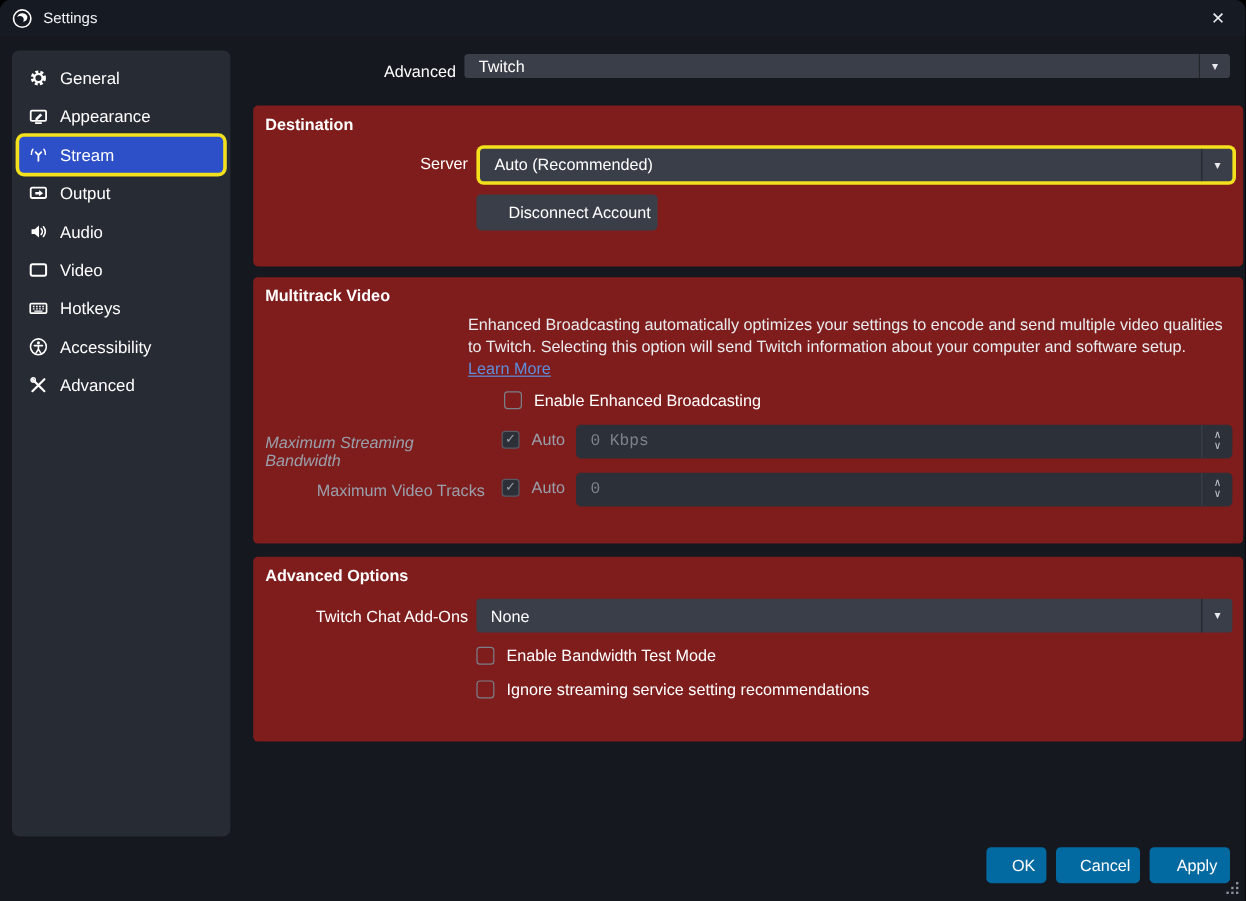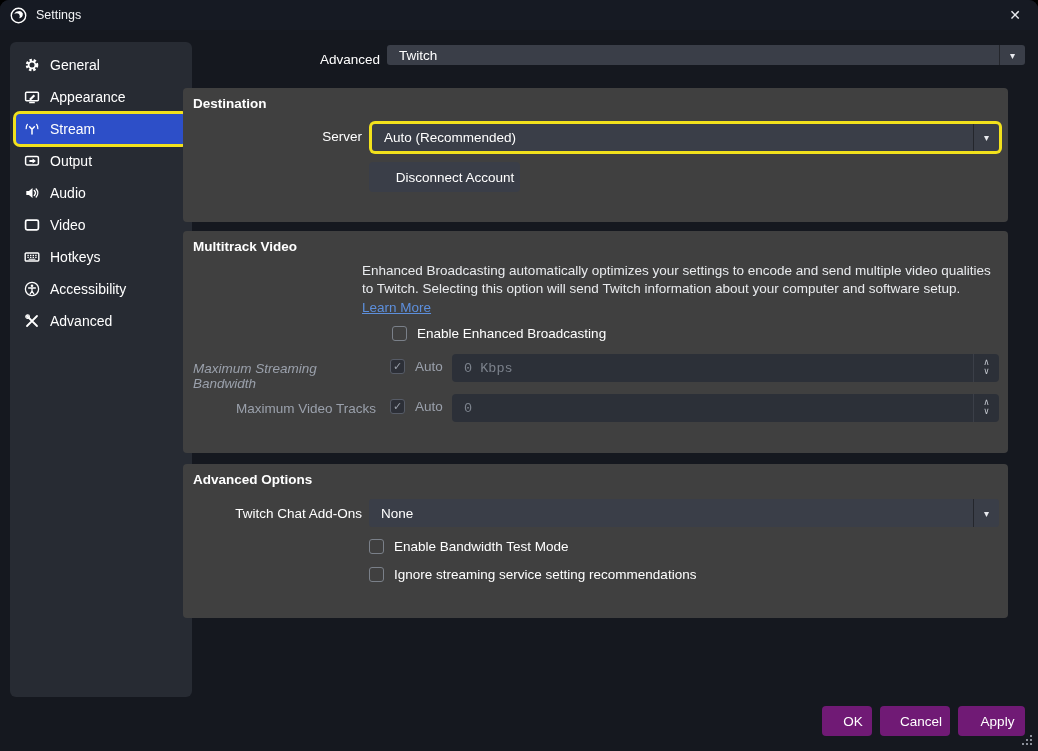--- a/index.html
+++ b/index.html
@@ -18,21 +18,21 @@
 
   
   .sidebar { position:absolute; left:10px; top:42px; width:182px; height:655px;
              background:#272b33; border-radius:6px; padding:6px 6px; }
   .side-item { display:flex; align-items:center; gap:9px; height:30px; margin:2px 0;
                padding:0 8px; border-radius:4px; font-size:14px; color:#fff; }
   .side-item .ic { width:17px; height:17px; flex:0 0 17px; display:flex; align-items:center; }
   .side-item.selected { background:#2d4fc8; box-shadow:0 0 0 3px #f2e11c; }
 
   
-  .panel { position:absolute; left:183px; width:825px; background:#404040; border-radius:4px; }
+  .panel { position:absolute; left:211px; width:825px; background:#7f1d1d; border-radius:4px; }
   .panel-destination { top:88px; height:134px; }
   .panel-multitrack { top:231px; height:222px; }
   .panel-advanced  { top:464px; height:154px; }
   .panel-title { position:absolute; left:10px; top:8px; font-size:13.5px; font-weight:bold; color:#fff; }
 
   .field-label { position:absolute; font-size:13.5px; color:#fff; text-align:right; width:179px; left:0; }
   .field-label.dim { color:#9aa0ab; text-align:left; left:10px; }
 
   .dropdown { position:absolute; display:flex; align-items:center; background:#3a3e48;
               border-radius:3px; font-size:13.5px; color:#fff; padding-left:12px; }
@@ -56,21 +56,21 @@
         display:flex; align-items:center; justify-content:center; font-size:11px; line-height:1; }
   .cb-row.dim { color:#9aa0ab; }
 
   .num-input { position:absolute; display:flex; align-items:center; background:#2c3038;
                border-radius:4px; color:#7c828c; font-size:13.5px; padding-left:12px;font-family:Liberation Mono, monospace; }
   .spinners { margin-left:auto; width:26px; align-self:stretch; display:flex; flex-direction:column;
               align-items:center; justify-content:center; border-left:1px solid #3b3f48;
               color:#c3c7cf; font-size:9px; line-height:9px; }
 
   
-  .btn { position:absolute; top:706px; height:30px; background:#701a75; border-radius:4px;
+  .btn { position:absolute; top:706px; height:30px; background:#0369a1; border-radius:4px;
          color:#fff; font-size:13.5px; display:flex; align-items:center; justify-content:center;padding-left:12px; }
   .btn-ok { left:822px; width:50px; }
   .btn-cancel { left:880px; width:70px; }
   .btn-apply { left:958px; width:67px; }
 
   .grip { position:absolute; right:6px; bottom:6px; width:10px; height:10px; }
   .grip::after { content:""; position:absolute; right:0; bottom:0; width:2px; height:2px;
        background:#8a8f99;
        box-shadow:-4px 0 #8a8f99, -8px 0 #8a8f99, 0 -4px #8a8f99, -4px -4px #8a8f99, 0 -8px #8a8f99; }
 

